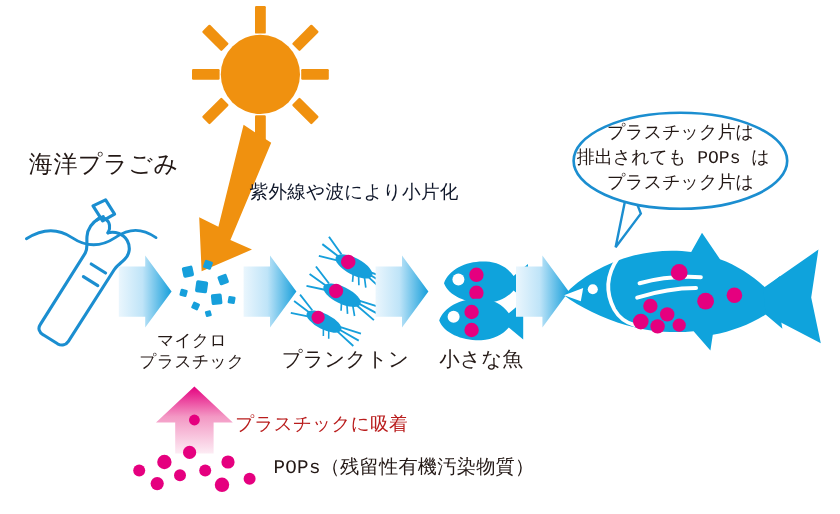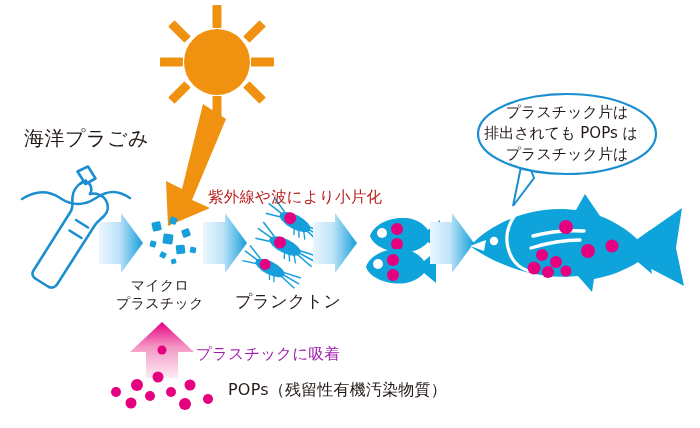--- a/index.html
+++ b/index.html
@@ -4,25 +4,25 @@
 <style>
   html,body{margin:0;padding:0;}
   body{
     width:700px;height:428px;
     background:#ffffff;
     font-family:"DejaVu Sans","Liberation Sans",sans-serif;
     overflow:hidden;
     position:relative;
   }
   #stage{position:absolute;left:0;top:0;width:700px;height:428px;}
-  .lbl{position:absolute;color:#231815;line-height:1.25;white-space:pre;}
+  .lbl{position:absolute;color:#231815;line-height:1.25;white-space:pre;font-family:Liberation Mono, monospace;}
   .lbl.center{text-align:center;}
   svg{display:block;}
-  .txt-orange{color:#b91c1c;margin-top:36px;}
-  .txt-pink{color:#a21caf;}
+  .txt-orange{color:#0f172a;}
+  .txt-pink{color:#b91c1c;}
 </style>
 </head>
 <body>
 
 <div id="stage">
 
   <svg width="700" height="428" viewBox="0 0 700 428">
     <defs>
 
       <linearGradient id="gChevron" x1="0" y1="0" x2="1" y2="0">
@@ -215,20 +215,21 @@
     </g>
   </svg>
 
   <div class="lbl" style="left:24px;top:126px;font-size:20px;letter-spacing:0.5px;">海洋プラごみ</div>
 
   <div class="lbl center" style="left:104px;top:277px;width:112px;font-size:14px;letter-spacing:0.3px;">マイクロ
 プラスチック</div>
 
   <div class="lbl center" style="left:226px;top:291px;width:124px;font-size:17px;letter-spacing:0.3px;">プランクトン</div>
 
+  <div class="lbl center" style="left:350px;top:291px;width:102px;font-size:17px;letter-spacing:0.3px;">小さな魚</div>
 
 
   <div class="lbl txt-orange" style="left:208px;top:152px;font-size:15.5px;letter-spacing:0.2px;">紫外線や波により小片化</div>
 
   <div class="lbl txt-pink" style="left:196px;top:345px;font-size:15.5px;letter-spacing:0.2px;">プラスチックに吸着</div>
 
   <div class="lbl" style="left:228px;top:380px;font-size:16px;letter-spacing:0.2px;">POPs（残留性有機汚染物質）</div>
 
   <div class="lbl center" style="left:487px;top:103px;width:160px;font-size:15px;">プラスチック片は</div>
   <div class="lbl center" style="left:477px;top:124px;width:168px;font-size:15px;">排出されても POPs は</div>

